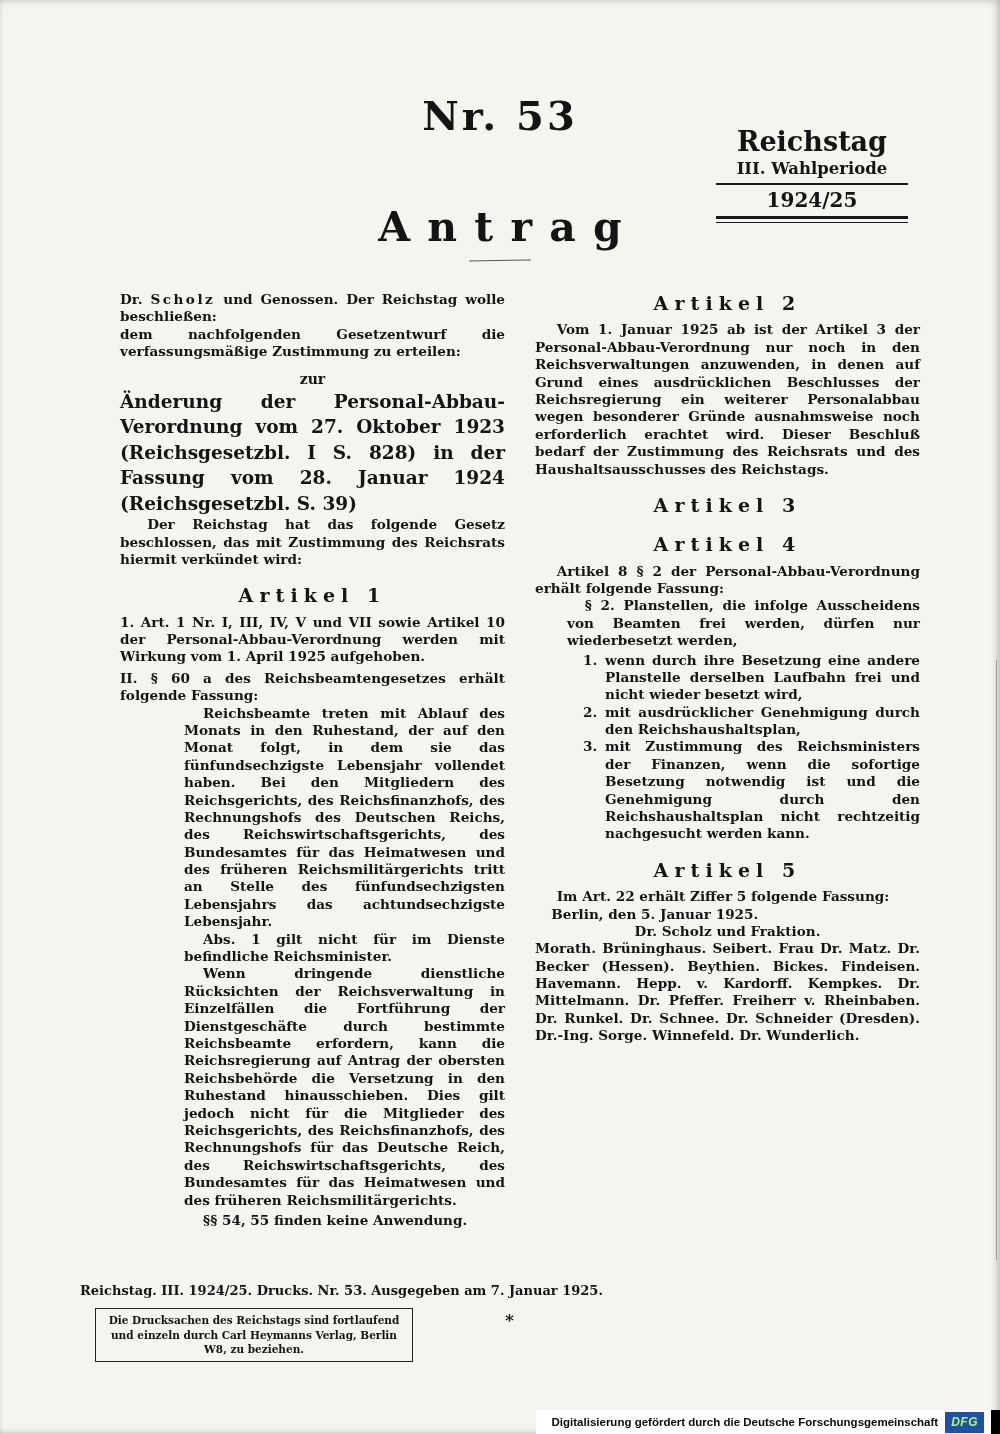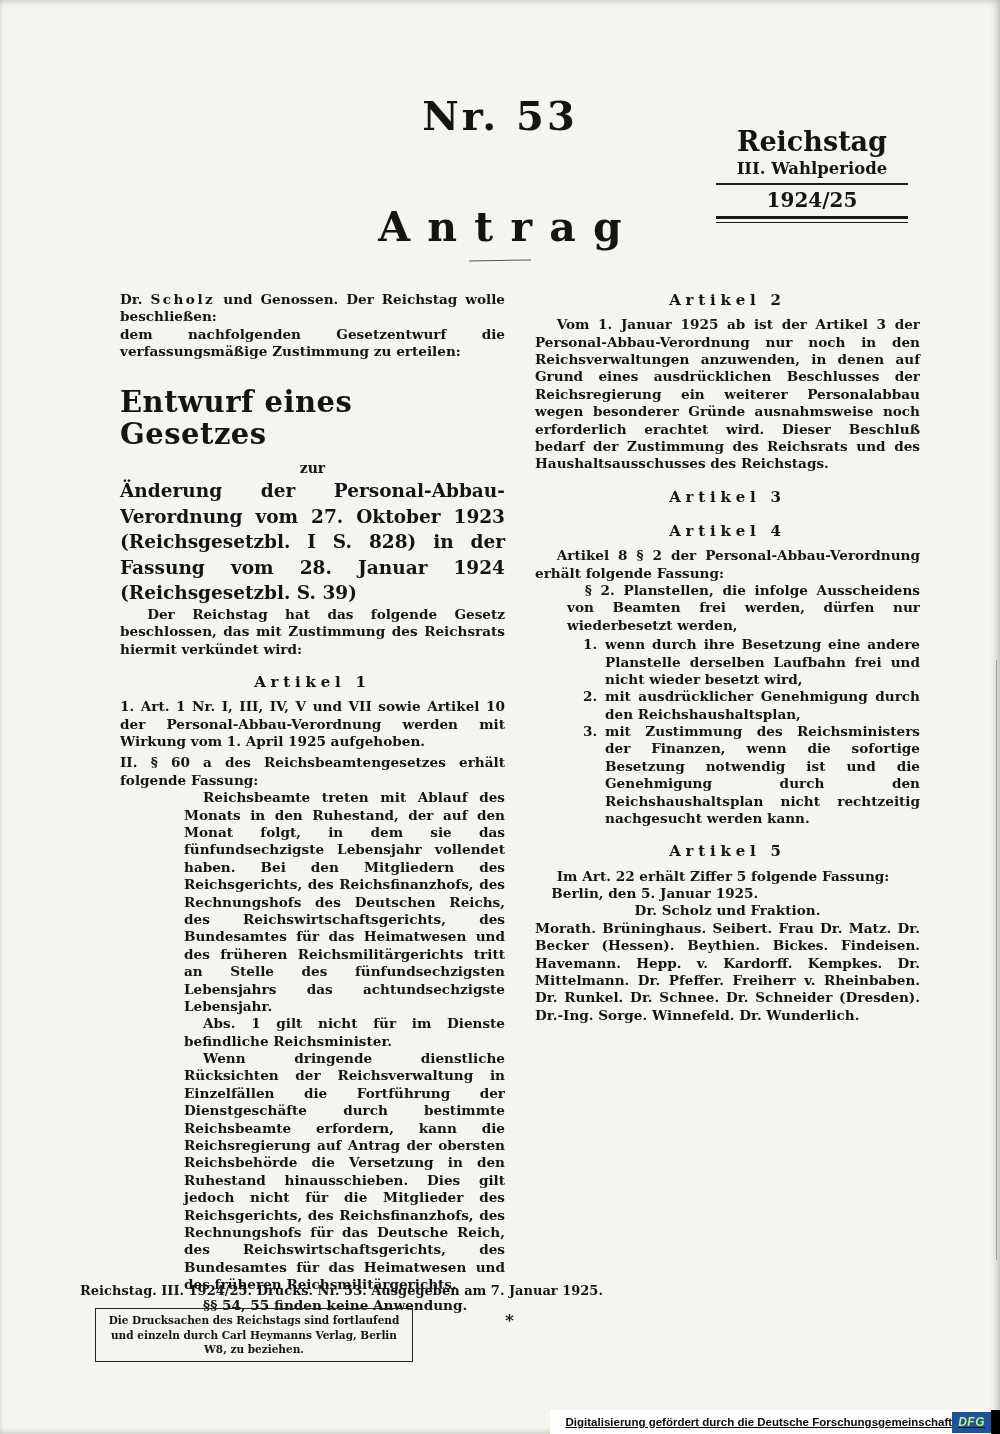--- a/index.html
+++ b/index.html
@@ -78,21 +78,21 @@
   }
   .law-sub { text-align: center; margin-top: 10px; font-size: 14px; }
   .law-title {
     margin-top: 10px;
     font-size: 18.5px;
     line-height: 1.38;
   }
   .preamble { margin-top: 26px; text-indent: 2em; }
   .article-heading {
     text-align: center;
-    font-size: 15px;
+    font-size: 19px;
     letter-spacing: 0.32em;
     margin: 15px 0 6px;
     font-weight: bold;
   }
   .quote-block { margin-left: 64px; }
   .quote-block p { text-indent: 1.4em; }
   .indent-first { text-indent: 1.6em; }
   .sub-block { margin-left: 32px; }
   .sub-block p { text-indent: 1.3em; }
   .num-list { margin: 2px 0 0 48px; }
@@ -125,27 +125,26 @@
     left: 505px; top: 1310px;
     font-size: 17px; font-weight: bold;
   }
   .dfg-strip {
     position: absolute;
     right: 0; bottom: 0;
     height: 24px;
     background: #ffffff;
     display: flex;
     align-items: center;
-    gap: 0;
+    gap: 7px;
     padding-left: 16px;
     font-family: "Liberation Sans", sans-serif;
     font-size: 11.5px;
     font-weight: bold;
     color: #0a0a0a;
-    text-decoration: underline;
   }
   .dfg-logo {
     color: #bef264;
     font-style: italic;
     font-weight: bold;
     font-size: 12px;
     padding: 3px 6px 4px;
     letter-spacing: 0.5px;
   }
   .strip-cap { width: 9px; align-self: stretch; background: #000; }
@@ -175,21 +174,20 @@
   <h1 class="doc-title">Antrag</h1>
   <div class="title-flourish"></div>
 
   <main class="columns">
 
     <section class="col">
       <p class="opening"><span>Dr.</span> <span class="sperr">Scholz</span> <span>und Genossen. Der Reichstag wolle beschließen:</span></p>
 
       <p class="proposal">dem nachfolgenden Gesetzentwurf die verfassungsmäßige Zustimmung zu erteilen:</p>
 
-      <div class="law-heading">Entwurf eines Gesetzes</div>
       <div class="law-sub">zur</div>
       <p class="law-title">Änderung der Personal-Abbau-Verordnung vom 27. Oktober 1923 (Reichsgesetzbl. I S. 828) in der Fassung vom 28. Januar 1924 (Reichsgesetzbl. S. 39)</p>
 
       <p class="preamble">Der Reichstag hat das folgende Gesetz beschlossen, das mit Zustimmung des Reichsrats hiermit verkündet wird:</p>
 
       <div class="article-heading">Artikel 1</div>
       <p>1. Art. 1 Nr. I, III, IV, V und VII sowie Artikel 10 der Personal-Abbau-Verordnung werden mit Wirkung vom 1. April 1925 aufgehoben.</p>
       <p style="margin-top:4px">II. § 60 a des Reichsbeamtengesetzes erhält folgende Fassung:</p>
 
       <div class="quote-block">

